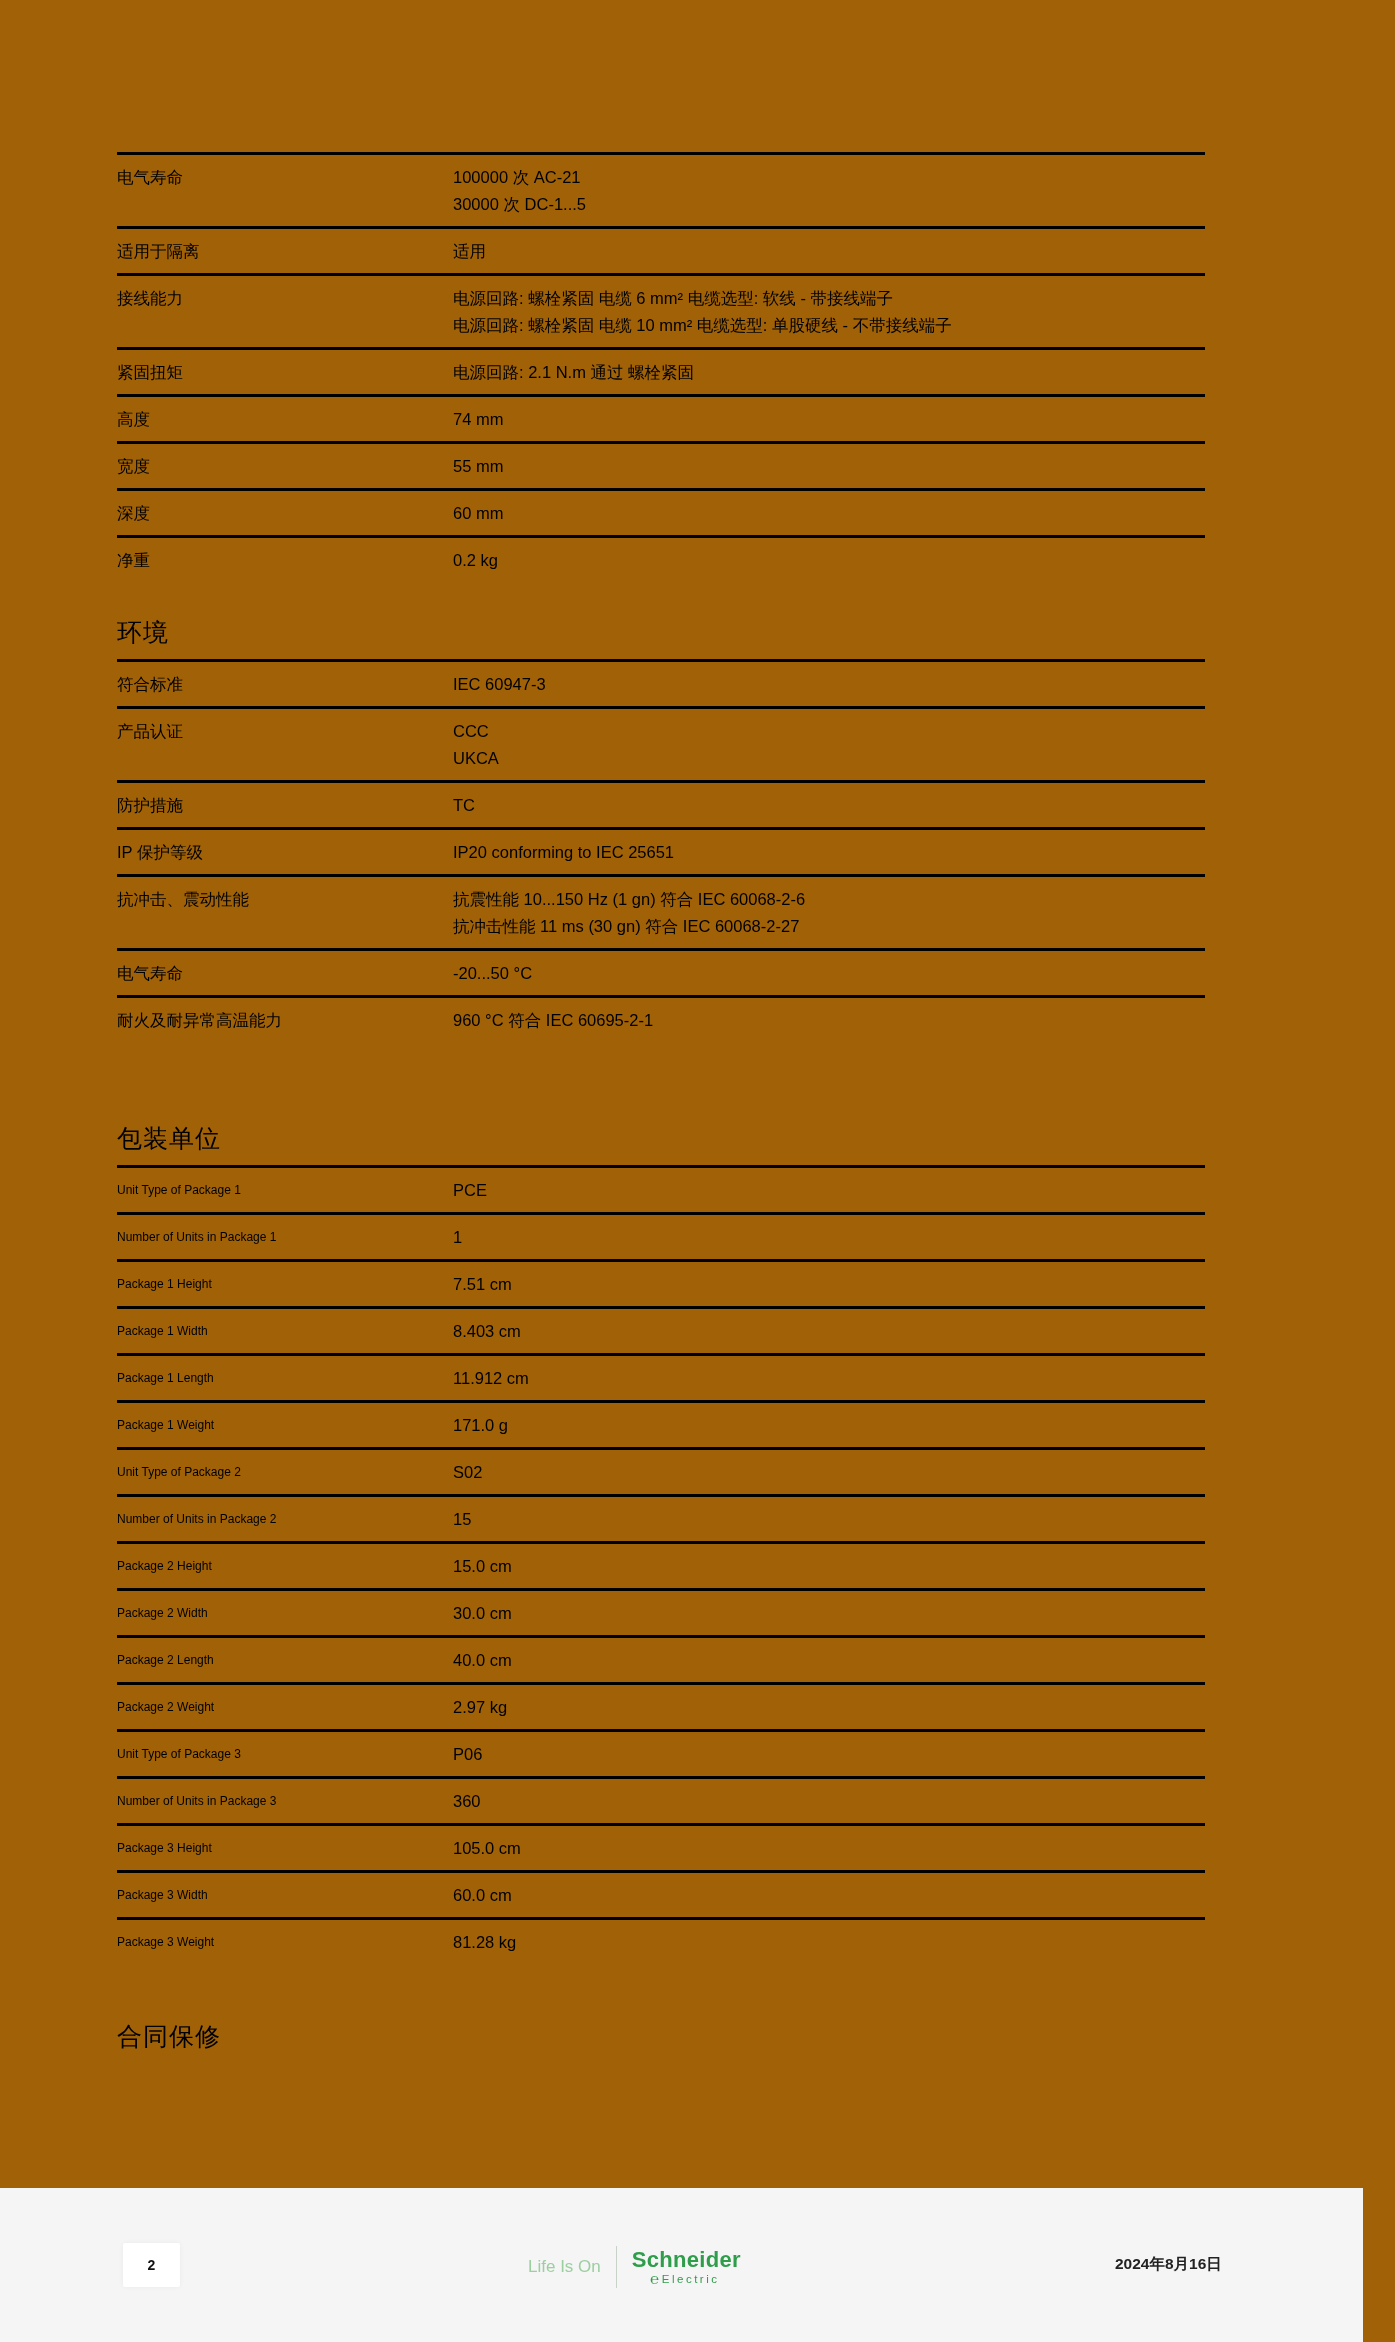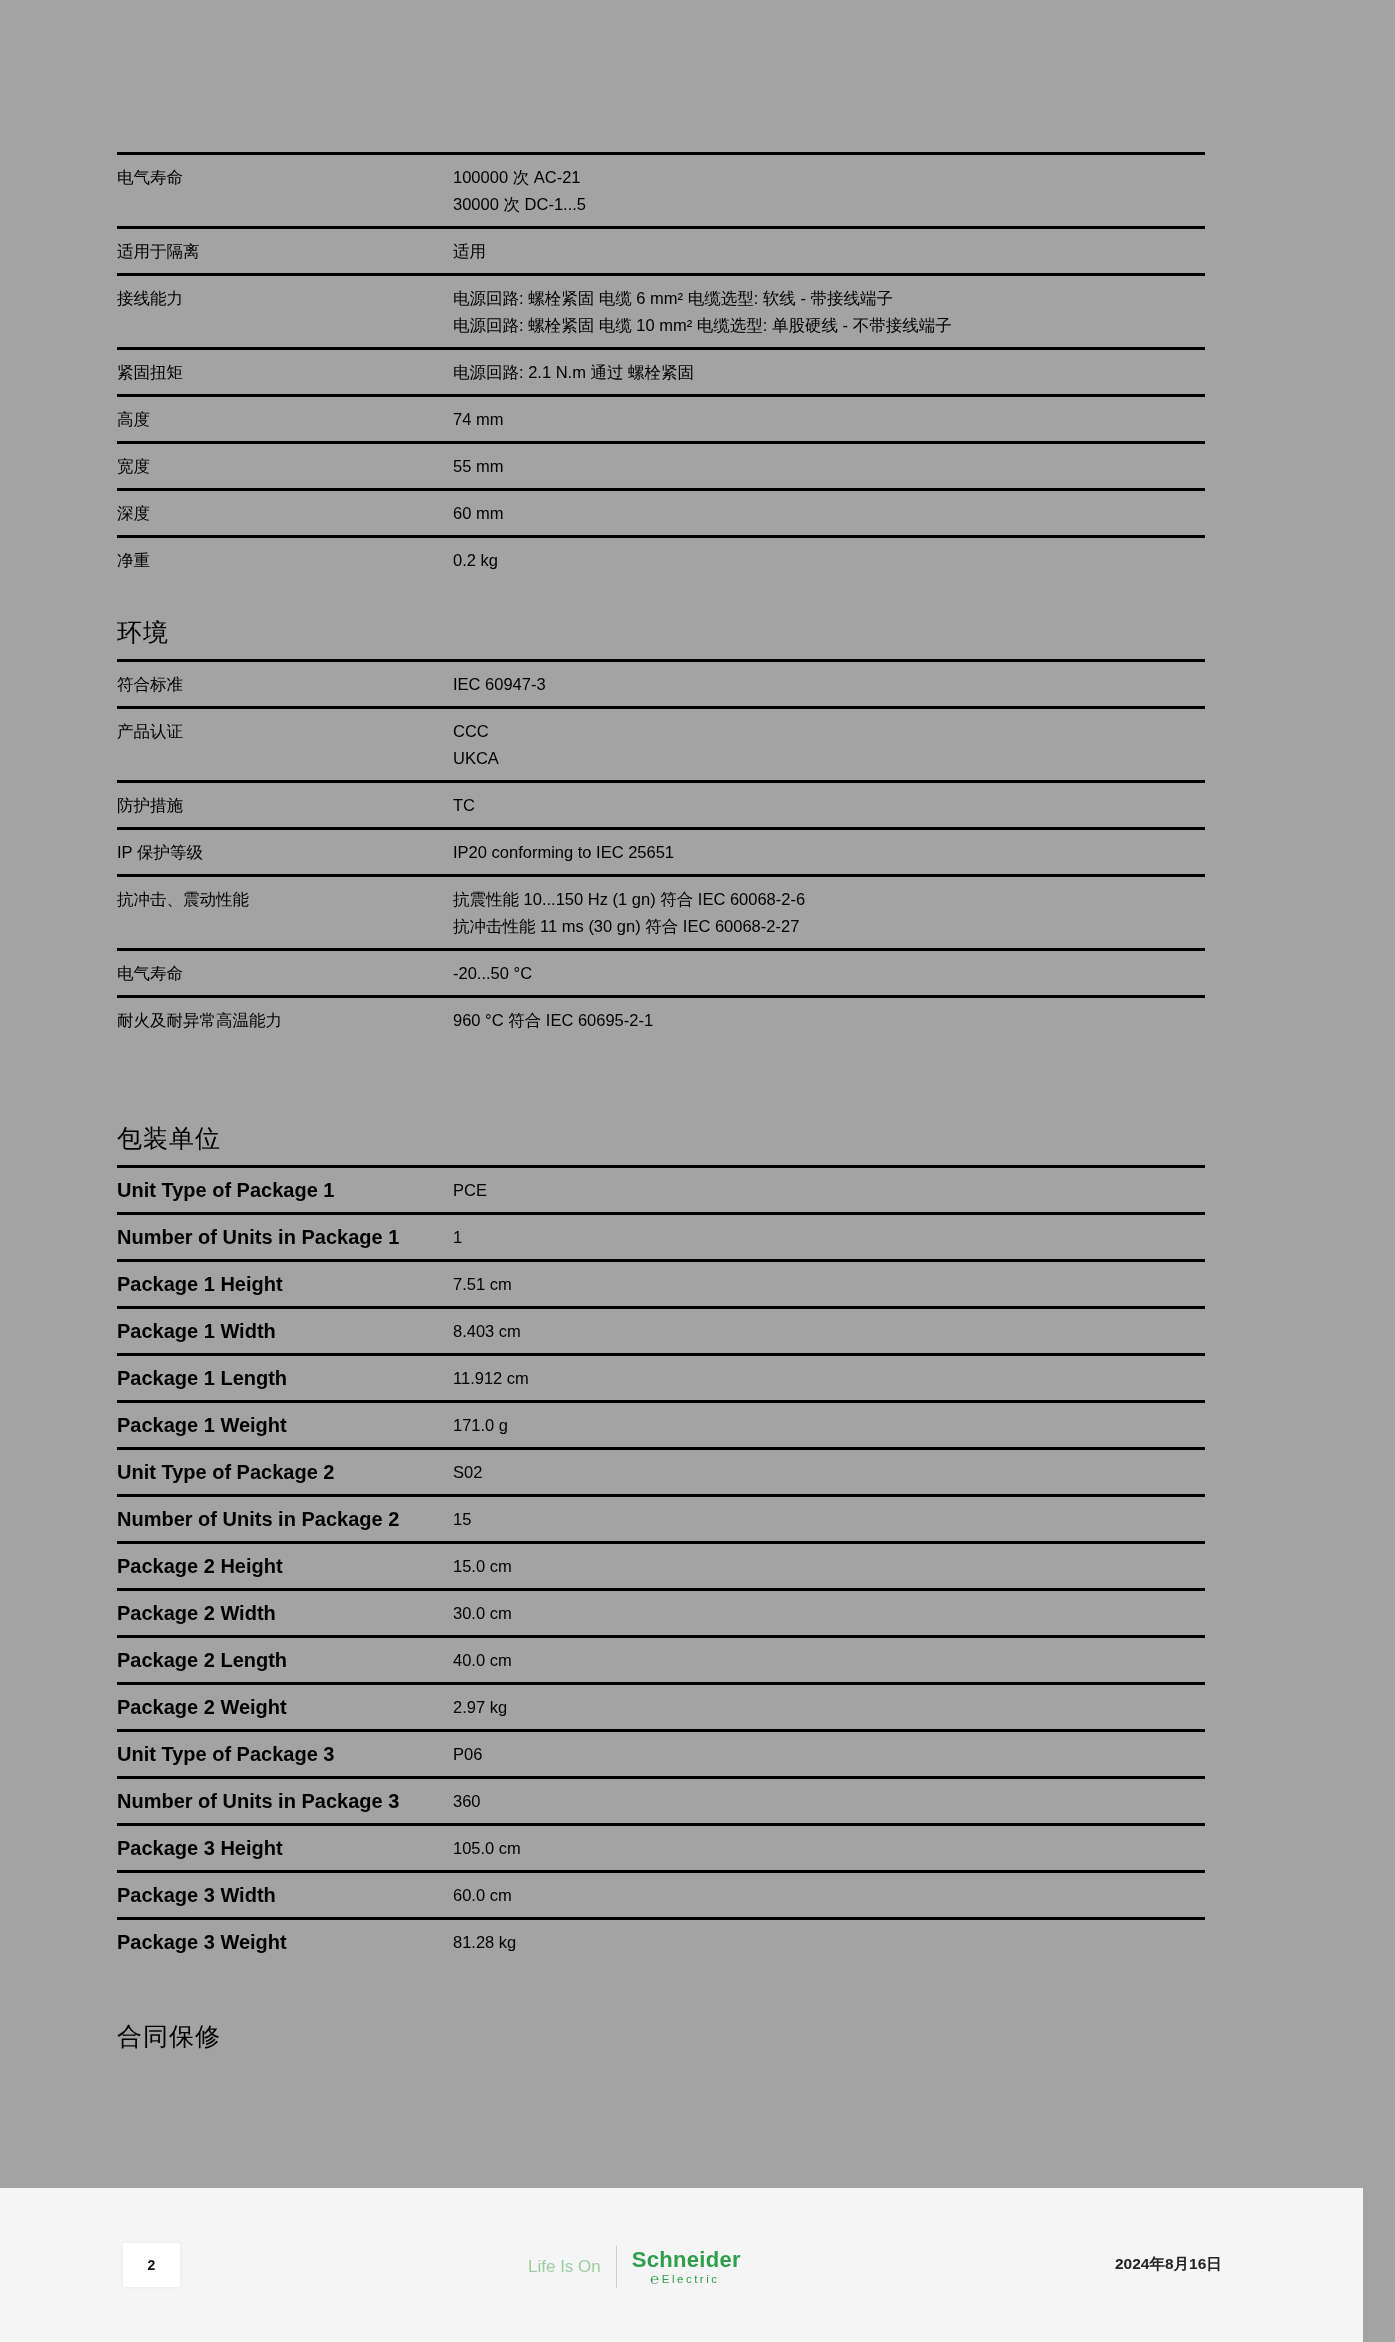--- a/index.html
+++ b/index.html
@@ -1,38 +1,38 @@
 <!DOCTYPE html>
 <html><head>
 <meta charset="utf-8">
 <style>
   html,body{margin:0;padding:0;background:#fff;}
   .page{
     position:relative;
     width:1395px;height:2342px;
-    background:#a3a3a3;
+    background:#a16207;
     font-family:"Liberation Sans","DejaVu Sans",sans-serif;
     color:#000;
     overflow:hidden;
   }
   .content{
     position:absolute;
     left:117px;top:0;
     width:1088px;
     padding-top:152px;
   }
   .spec-table{border-top:3px solid #000;}
   .row{display:flex;align-items:flex-start;padding:9px 0 8px 0;}
   .row + .row{border-top:3px solid #000;}
   .label{
     width:336px;flex:0 0 336px;
     font-size:16.5px;line-height:27px;
     padding-right:16px;box-sizing:border-box;
   }
-  .label.bold{font-weight:bold;font-size:20px;}
+  .label.bold{font-weight:normal;font-size:12px;}
   .value{flex:1;font-size:16.5px;line-height:27px;}
   .section-title{
     font-size:25px;font-weight:400;line-height:32px;
     margin:34px 0 11px 0;letter-spacing:1px;
   }
   .section-title.packing{margin-top:80px;}
   .section-title.warranty{margin-top:56px;}
   
   .footer{
     position:absolute;left:0;top:2188px;

